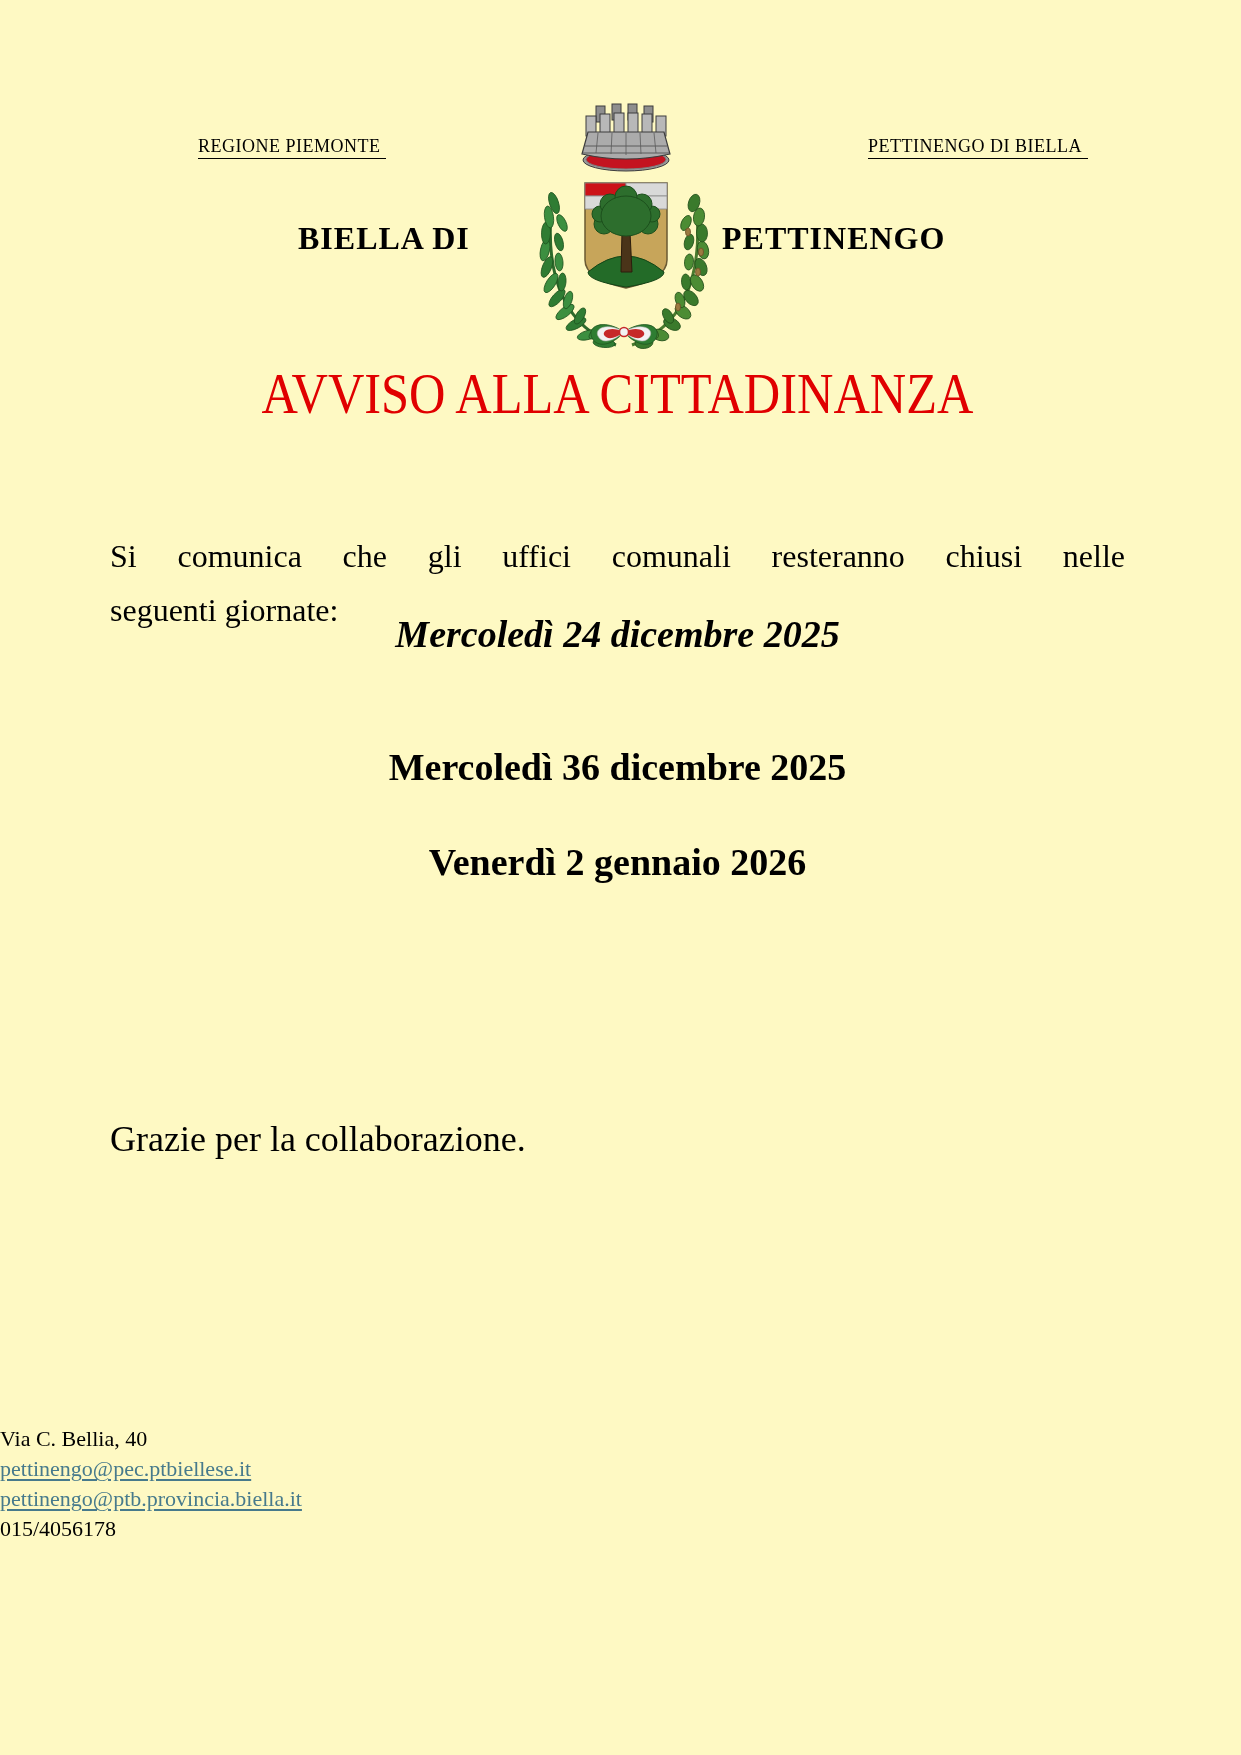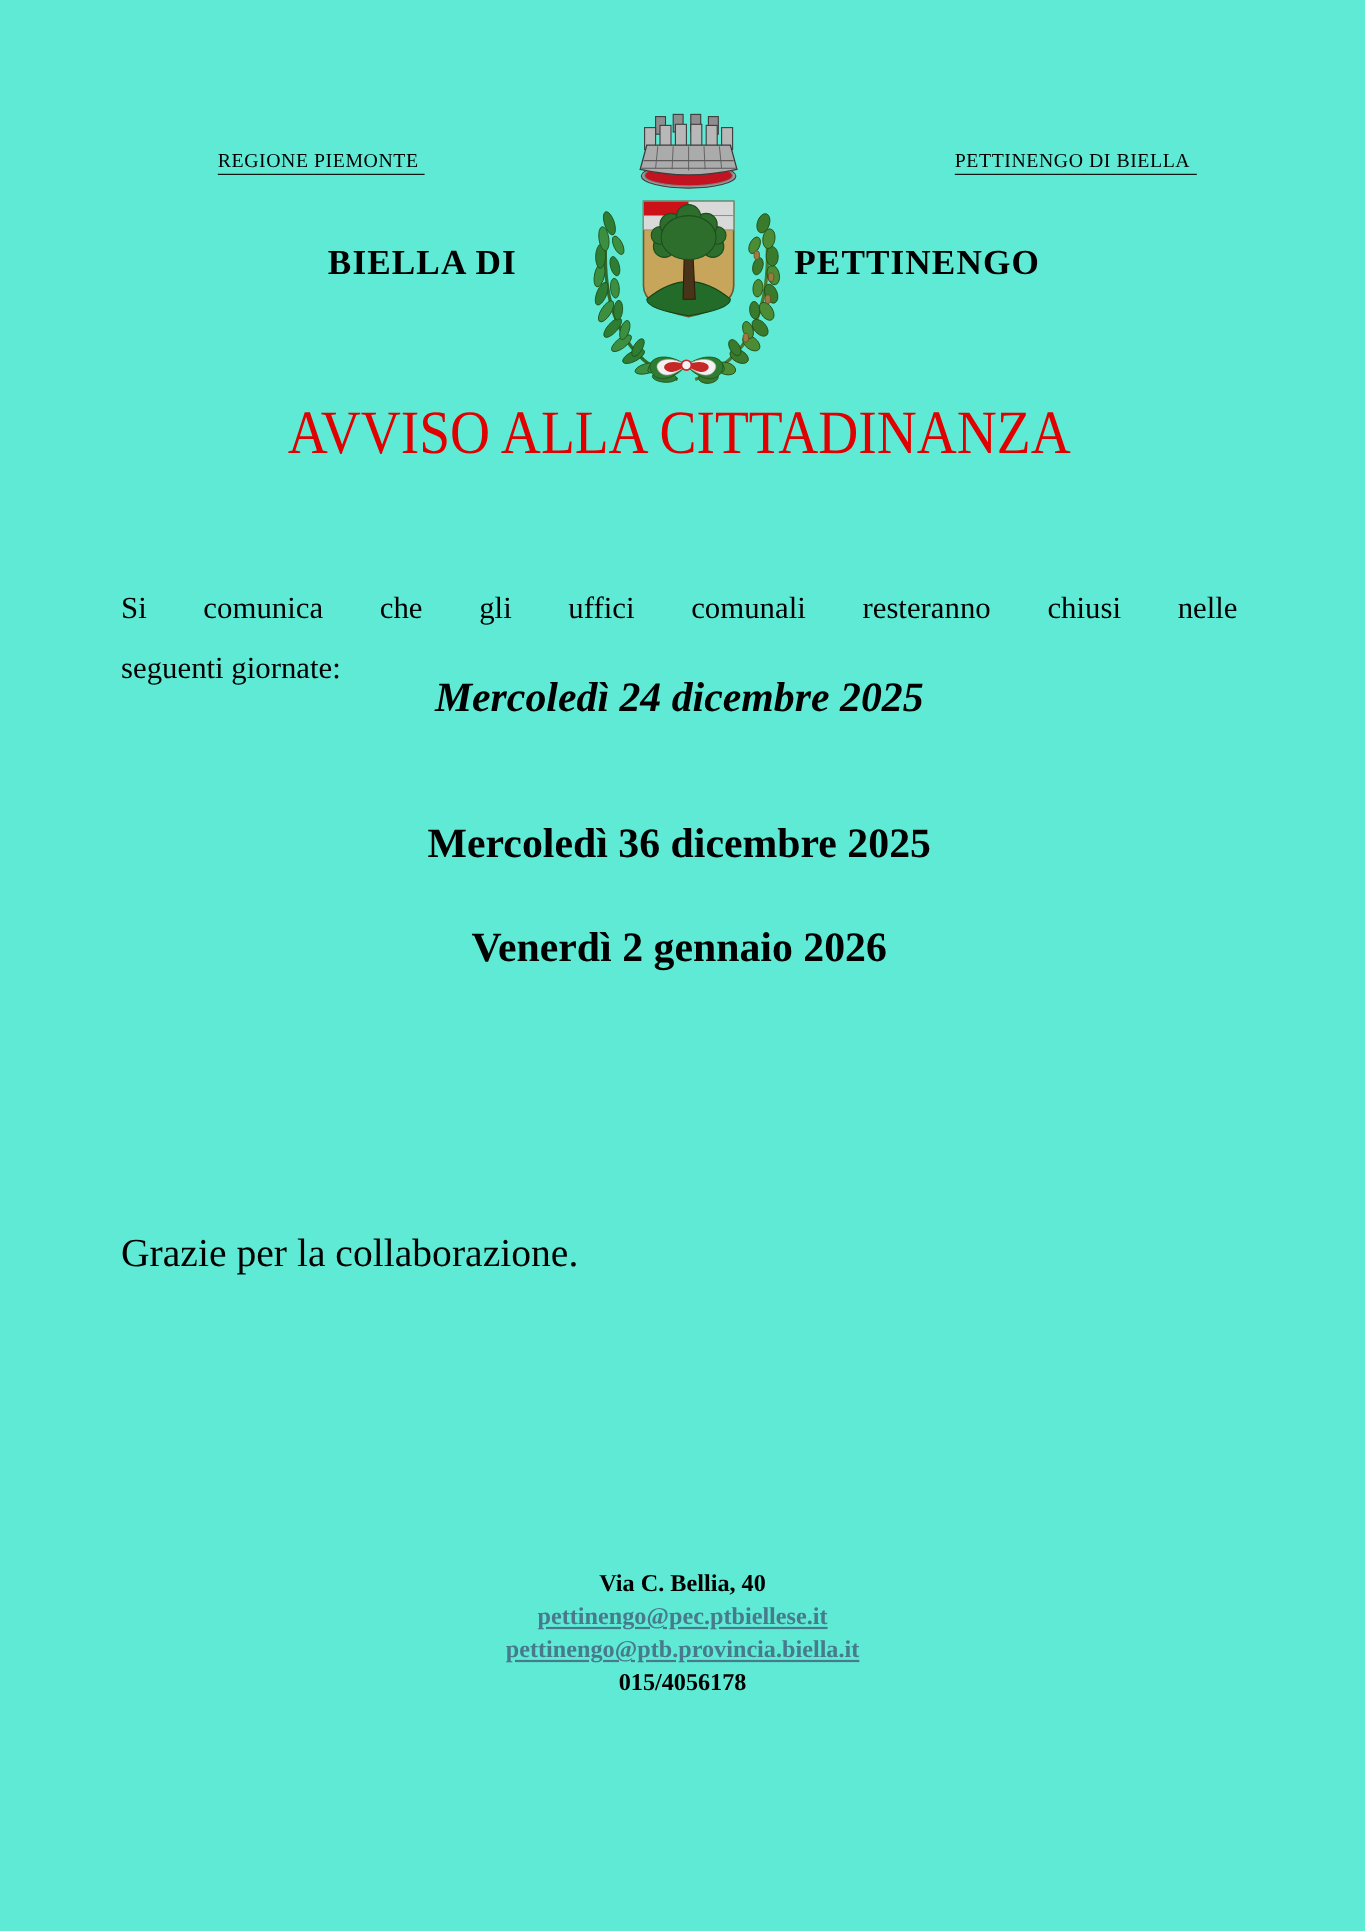--- a/index.html
+++ b/index.html
@@ -1,20 +1,20 @@
 <!DOCTYPE html>
 <html lang="it" style="--title-color: #e00000; --link-color: #477a8c;"><head>
 <meta charset="utf-8">
 <style>
   html,body{margin:0;padding:0;background:#e8e8e8;}
   .page{
     position:relative;
     width:1241px;height:1755px;
     margin:0 auto;
-    background:#5eead4;
+    background:#fef9c3;
     font-family:"Liberation Serif", serif;
     color:#000;
     overflow:hidden;
   }
   
   .side-label{
     position:absolute;top:136px;
     font-size:18px;letter-spacing:.5px;
     border-bottom:1.6px solid #000;
     padding:0 6px 1px 0;
@@ -34,42 +34,42 @@
   .notice-title{
     position:absolute;top:362px;left:110px;width:1015px;
     margin:0;text-align:center;
     font-size:56px;font-weight:normal;
     color:var(--title-color,#e00000);
     white-space:nowrap;
     transform:scaleX(.9);transform-origin:center;
   }
   .intro-line{
     position:absolute;left:110px;width:1015px;
-    font-size:28px;line-height:1;white-space:nowrap;
+    font-size:32px;line-height:1;white-space:nowrap;
   }
   .intro-line.justified{
     white-space:normal;
     text-align:justify;
     text-align-last:justify;
   }
   .line1{top:540px;}
   .line2{top:594px;}
   .closure-date{
     position:absolute;left:110px;width:1015px;
     text-align:center;font-size:38px;font-weight:bold;
   }
   .d1{top:612px;font-style:italic;} .d2{top:745px;} .d3{top:840px;} .d4{top:935px;}
   .closing-line{
     position:absolute;left:110px;top:1118px;
     font-size:36px;
   }
   
   .footer{
     position:absolute;left:0;top:1424px;width:1241px;
-    text-align:center;font-size:22px;font-weight:bold;line-height:30px;
+    font-size:22px;font-weight:normal;line-height:30px;
   }
   .footer a{
     color:var(--link-color,#477a8c);
     text-decoration:underline;
     text-decoration-thickness:2px;
     text-underline-offset:3px;
   }
 </style>
 </head>
 <body>

